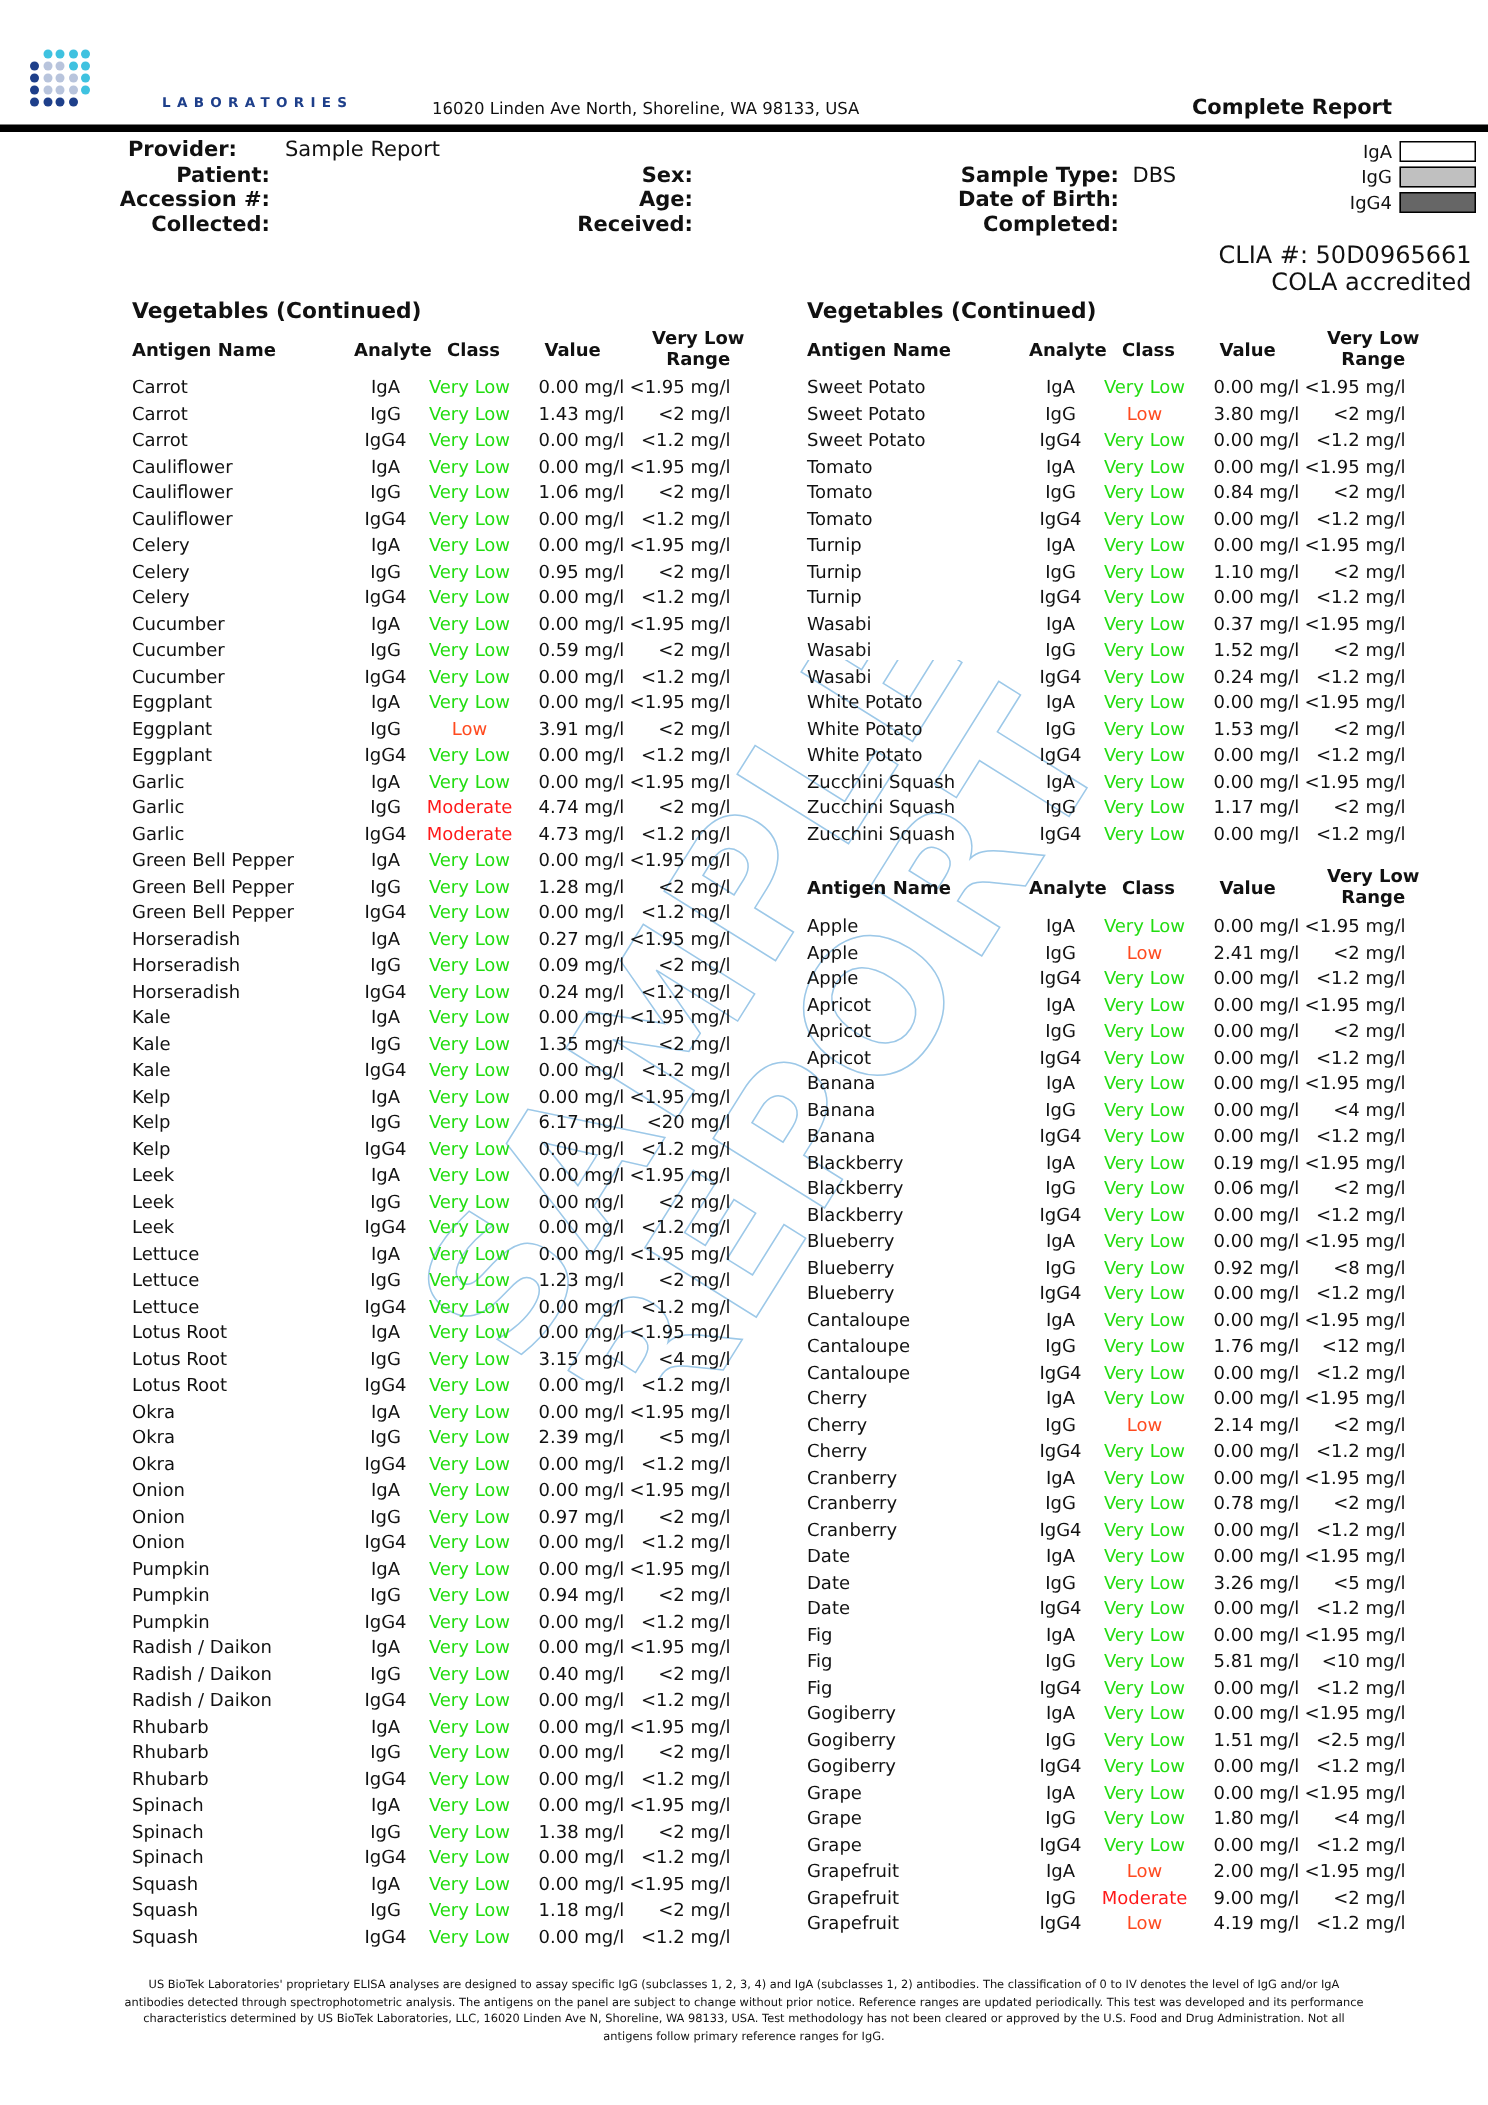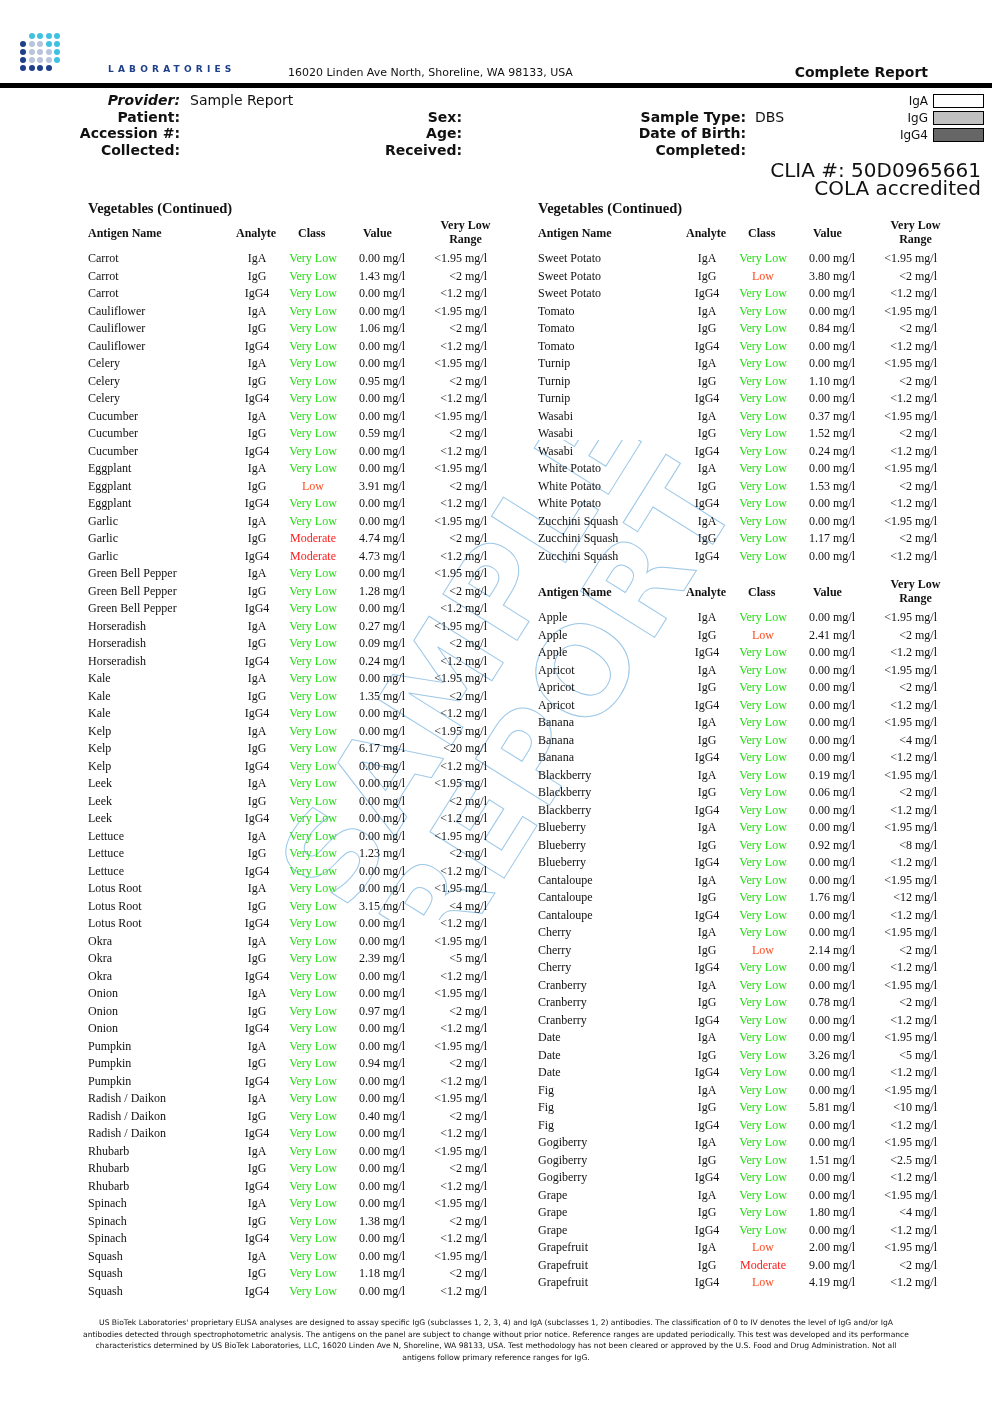--- a/index.html
+++ b/index.html
@@ -18,23 +18,23 @@
   .rule { position: absolute; left: 0; top: 83px; width: 992px; height: 5px; background: #000; }
 
   .info { position: absolute; font-size: 14px; }
   .info .lbl { position: absolute; font-weight: bold; text-align: right; white-space: nowrap; }
   .info .val { position: absolute; white-space: nowrap; font-size: 14px; }
 
   .legend { position: absolute; right: 8px; top: 93px; width: 120px; }
   .legend-row { position: relative; height: 17px; }
   .legend-row .lg-lbl { position: absolute; right: 56px; top: 1px; font-size: 12px; }
   .legend-row .lg-box { position: absolute; right: 0; top: 1px; width: 51px; height: 14px; border: 1px solid #000; }
-  .clia { position: absolute; right: 11px; top: 161px; font-size: 20px; text-align: right; line-height: 18px; }
-
-  .col { position: absolute; width: 410px; font-family: Liberation Serif, serif; }
+  .clia { position: absolute; right: 11px; top: 161px; font-size: 16px; text-align: right; line-height: 18px; }
+
+  .col { position: absolute; width: 410px; }
   .col.left { left: 88px; top: 200px; }
   .col.right { left: 538px; top: 200px; }
   .section-title { font-size: 14.5px; font-weight: bold; height: 18px; margin-top: 0; white-space: nowrap; }
   .thead { position: relative; height: 32px; font-size: 12px; font-weight: bold; }
   .thead div { position: absolute; white-space: nowrap; }
   .th-name { left: 0; top: 8px; }
   .th-analyte { left: 148px; top: 8px; }
   .th-class { left: 210px; top: 8px; }
   .th-value { left: 275px; top: 8px; }
   .th-range { left: 340px; top: 0; width: 75px; text-align: center; line-height: 14px; }
@@ -85,21 +85,21 @@
         <span style="left: 25.5px; top: 32px; background: rgb(30, 63, 138);"></span>
       </div>
     <div class="logo-sub">LABORATORIES</div>
   </div>
   <div class="address">16020 Linden Ave North, Shoreline, WA 98133, USA</div>
   <div class="subtitle">Complete Report</div>
   <div class="rule"></div>
 </div>
 
 <div class="info" style="left:0;top:0;width:992px;height:200px;">
-  <div class="lbl" style="right:812px;top:92px;font-style:italic;">Provider:</div>
+  <div class="lbl" style="right:834px;top:92px;">Provider:</div>
   <div class="val" style="left:190px;top:92px;">Sample Report</div>
   <div class="lbl" style="right:812px;top:109px;">Patient:</div>
   <div class="val" style="left:190px;top:109px;"></div>
   <div class="lbl" style="right:812px;top:125px;">Accession #:</div>
   <div class="val" style="left:190px;top:125px;"></div>
   <div class="lbl" style="right:812px;top:142px;">Collected:</div>
   <div class="val" style="left:190px;top:142px;"></div>
 
   <div class="lbl" style="right:530px;top:109px;">Sex:</div>
   <div class="val" style="left:468px;top:109px;"></div>

